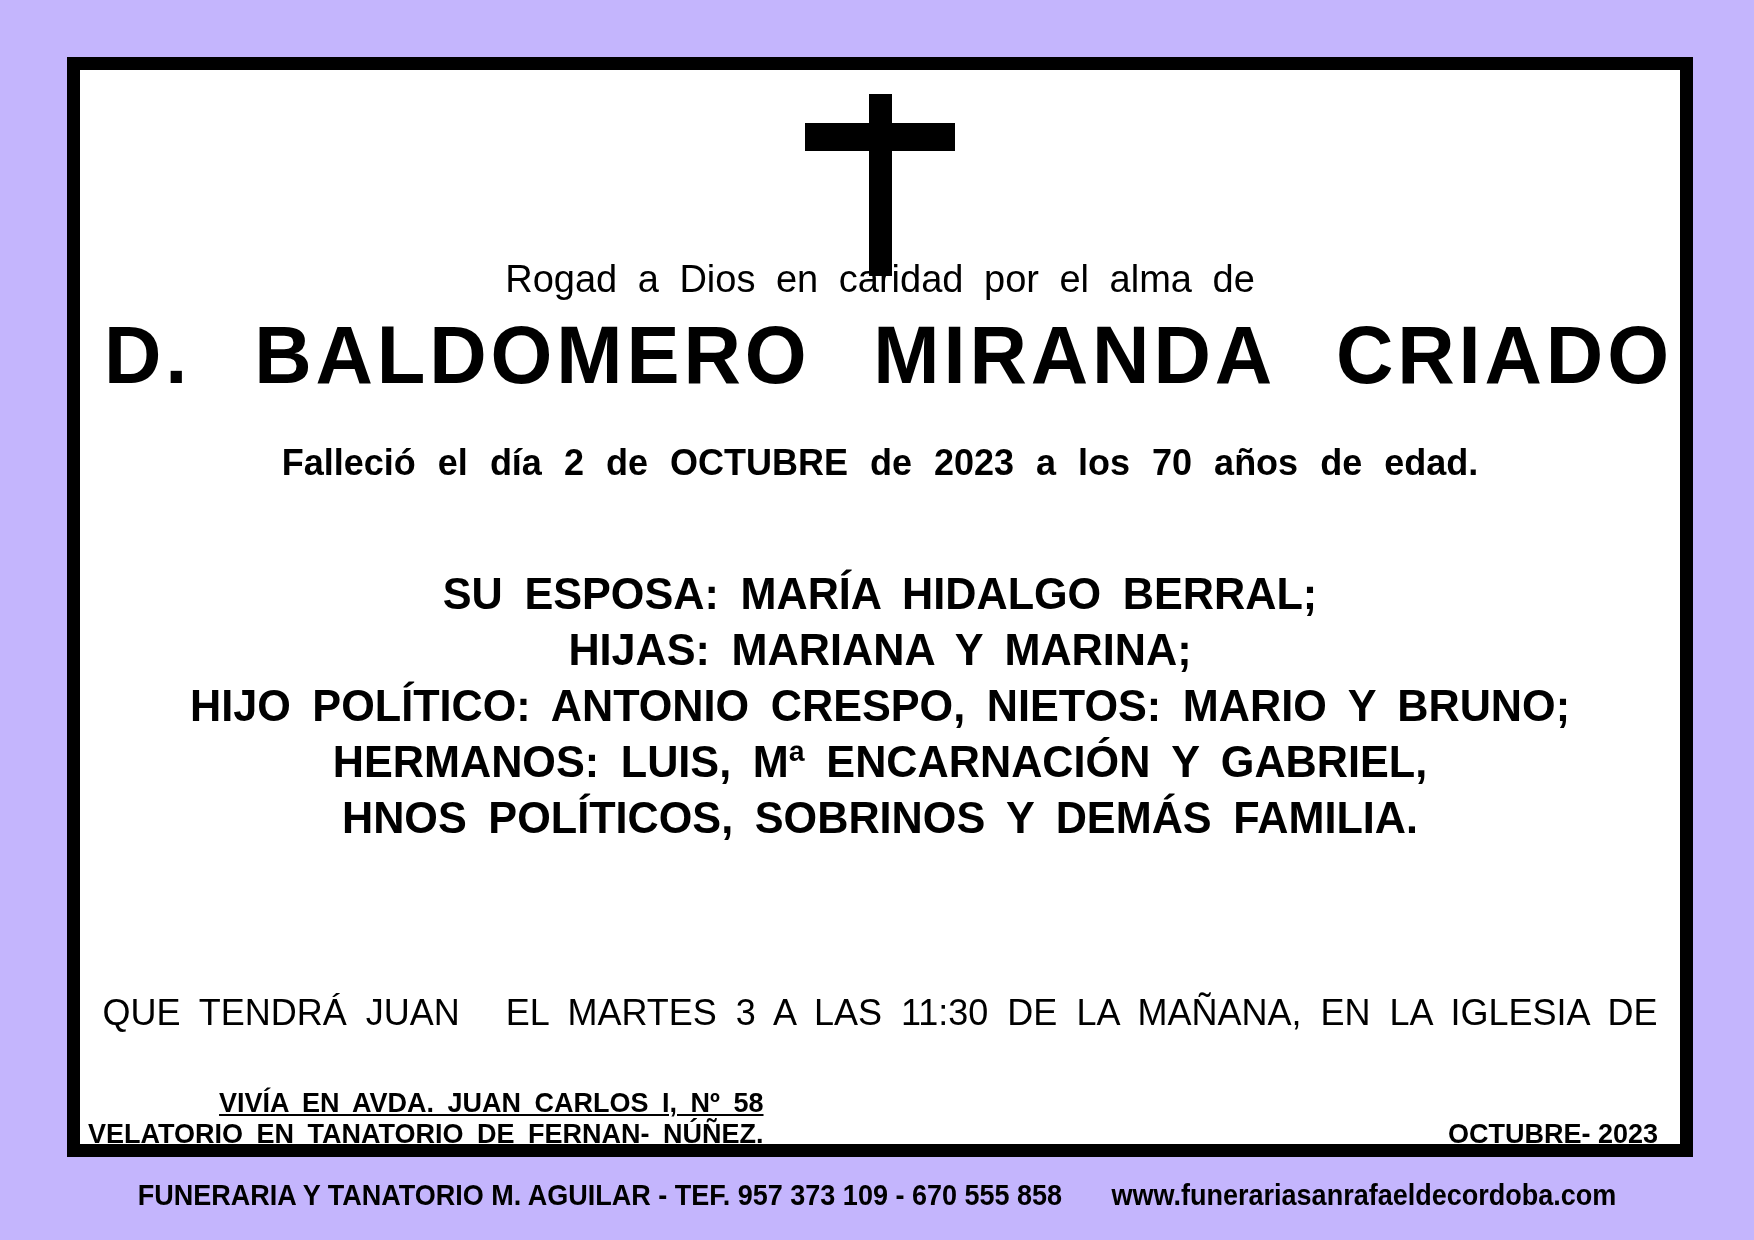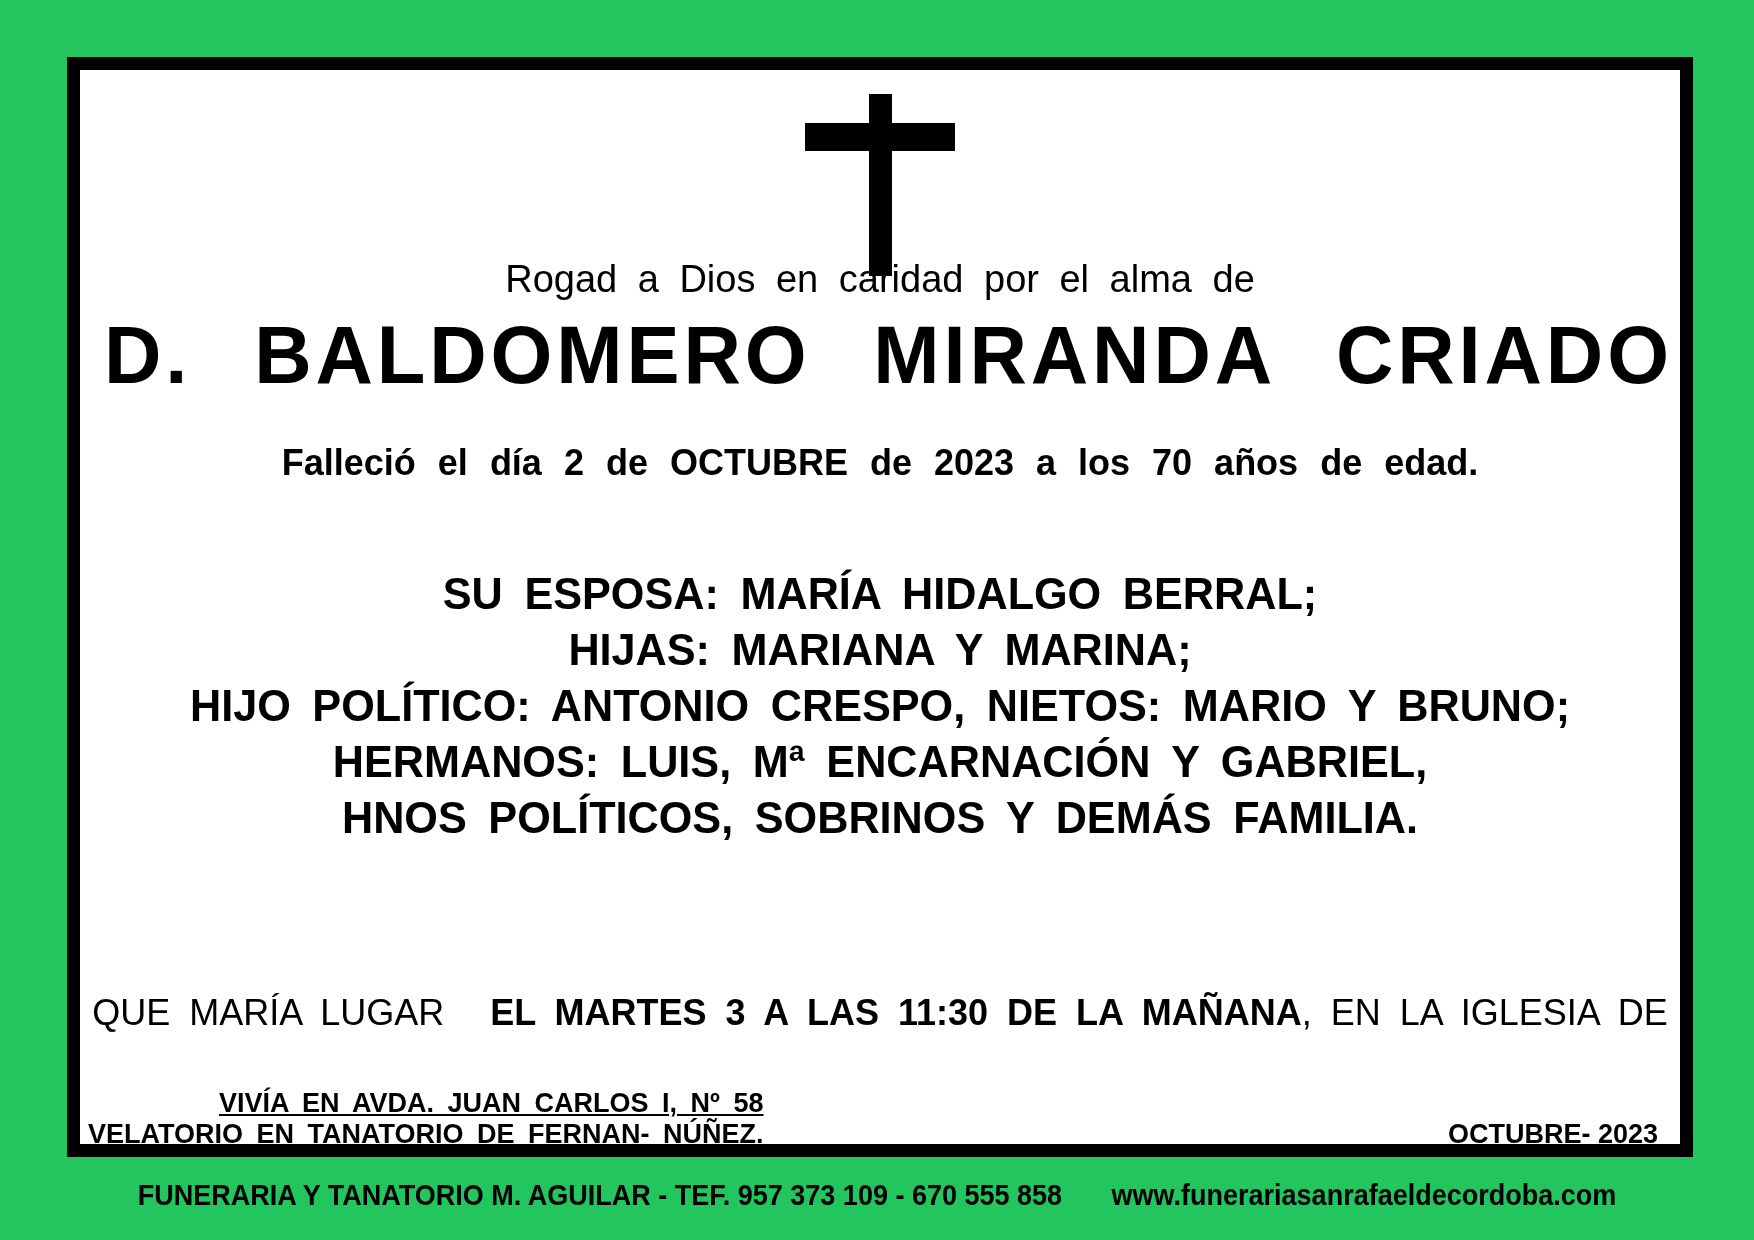--- a/index.html
+++ b/index.html
@@ -6,21 +6,21 @@
     margin: 0;
     padding: 0;
     background: #ffffff;
     font-family: "Liberation Sans", sans-serif;
     color: #000000;
   }
   .page {
     position: relative;
     width: 1754px;
     height: 1240px;
-    background: #22c55e;
+    background: #c4b5fd;
     overflow: hidden;
   }
   .frame {
     position: absolute;
     left: 67px;
     top: 57px;
     width: 1626px;
     height: 1100px;
     border: 13px solid #000000;
     box-sizing: border-box;
@@ -126,21 +126,21 @@
     font-size: 37px;
     font-weight: bold;
     word-spacing: 6px;
   }
   .detail-line1 {
     top: 922px;
     font-size: 36px;
     word-spacing: 9px;
   }
   .detail-line1 .bold-seg {
-    font-weight: bold;
+    font-weight: normal;
     margin-left: 27px;
   }
   .detail-line2 {
     top: 966px;
     font-size: 36px;
     word-spacing: 9px;
   }
   .address-block {
     position: absolute;
     left: 8px;
@@ -201,21 +201,21 @@
 
       <div class="family-block">
         <div class="family-line">SU ESPOSA: MARÍA HIDALGO BERRAL;</div>
         <div class="family-line">HIJAS: MARIANA Y MARINA;</div>
         <div class="family-line">HIJO POLÍTICO: ANTONIO CRESPO, NIETOS: MARIO Y BRUNO;</div>
         <div class="family-line">HERMANOS: LUIS, Mª ENCARNACIÓN Y GABRIEL,</div>
         <div class="family-line">HNOS POLÍTICOS, SOBRINOS Y DEMÁS FAMILIA.</div>
       </div>
 
 
-      <div class="line detail-line1"><span>QUE MARÍA LUGAR</span> <span class="bold-seg">EL MARTES 3 A LAS 11:30 DE LA MAÑANA</span><span>, EN LA IGLESIA DE</span></div>
+      <div class="line detail-line1"><span>QUE TENDRÁ JUAN</span> <span class="bold-seg">EL MARTES 3 A LAS 11:30 DE LA MAÑANA</span><span>, EN LA IGLESIA DE</span></div>
 
 
       <div class="address-block">
         <div class="address-line">VIVÍA EN AVDA. JUAN CARLOS I, Nº 58</div>
         <div class="address-line">VELATORIO EN TANATORIO DE FERNAN- NÚÑEZ.</div>
       </div>
 
       <div class="month-year">OCTUBRE- 2023</div>
 
     </div>

